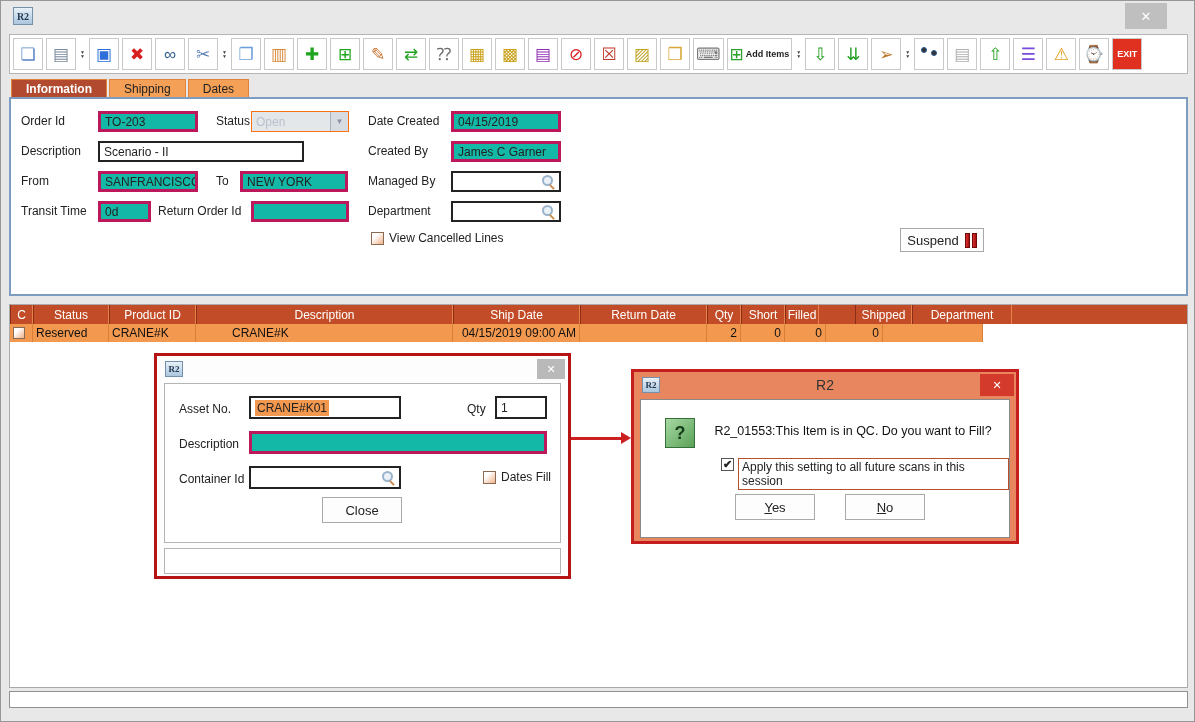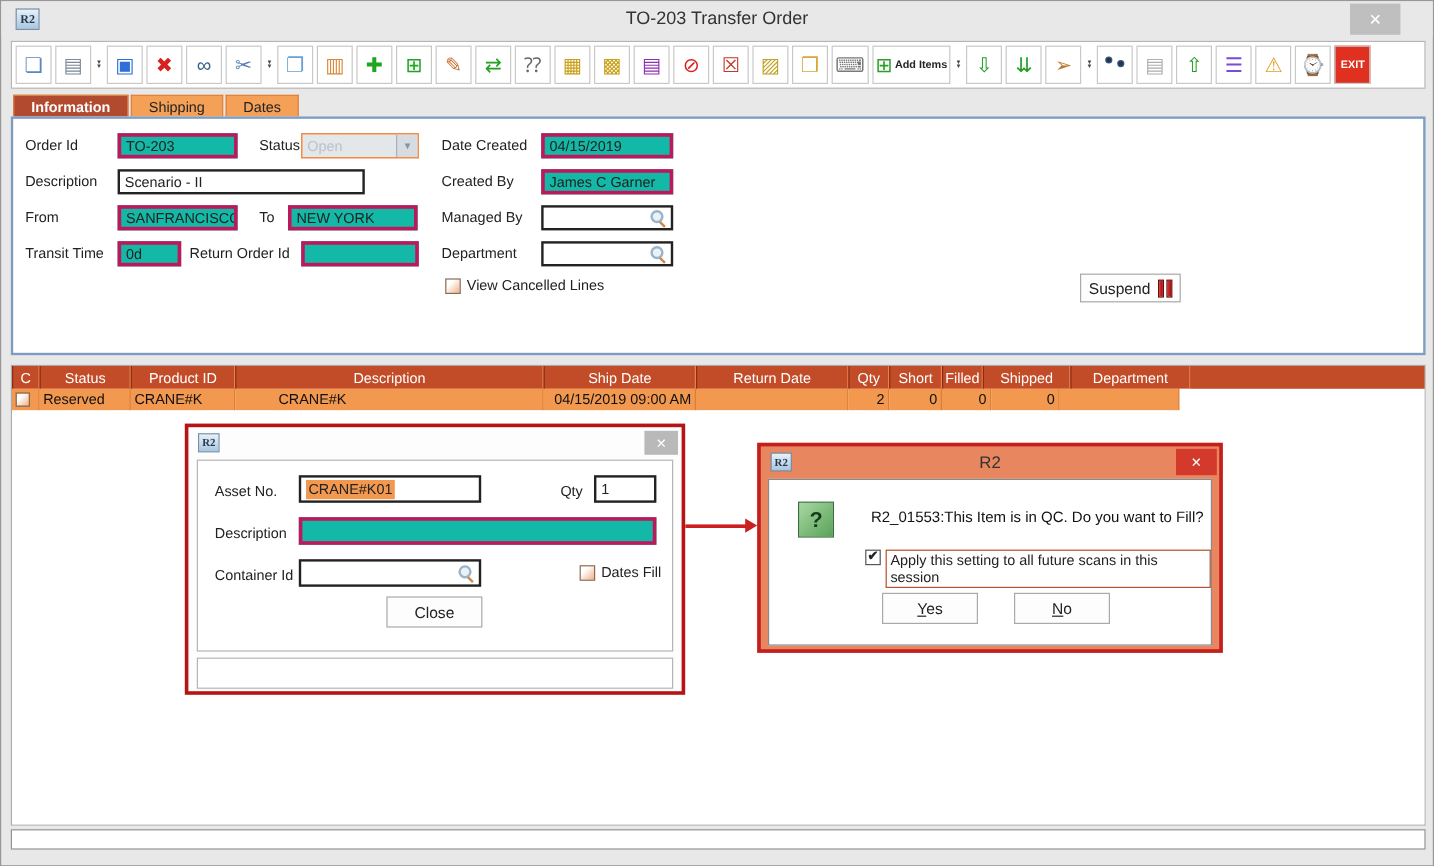--- a/index.html
+++ b/index.html
@@ -100,38 +100,37 @@
   #tf-dialog { left:153px; top:352px; width:417px; height:226px; }
   #tf-dialog .dlg-x { right:3px; top:3px; width:28px; height:20px; background:#b9b9b9; }
   .tf-panel { position:absolute; left:7px; top:27px; width:397px; height:160px; background:#fff; border:1px solid #b5b5b5; }
   .tf-status { position:absolute; left:7px; top:192px; width:397px; height:26px; background:#fff; border:1px solid #b5b5b5; }
   .sel-text { background:#f2984f; padding:1px 2px; }
   #r2-dialog { left:630px; top:368px; width:388px; height:175px; background:#e8875f; border-color:#c41e1e; }
   #r2-dialog .dlg-x { right:2px; top:2px; width:34px; height:22px; background:#d43a2c; }
   .r2-panel { position:absolute; left:6px; top:27px; width:370px; height:139px; background:#fff; border:1px solid #8a8a8a; }
   .qicon { position:absolute; left:24px; top:18px; width:30px; height:30px; background:linear-gradient(135deg,#a8d8a4,#5aa257);
     border:1px solid #35703a; color:#143c18; font-weight:bold; font-size:18px; display:flex; align-items:center; justify-content:center; }
-  .r2-msg { position:absolute; left:62px; top:24px; width:300px; text-align:right; font-size:12.5px; color:#111; }
+  .r2-msg { position:absolute; left:62px; top:24px; width:300px; text-align:center; font-size:12.5px; color:#111; }
   .r2-cbrow { position:absolute; left:80px; top:58px; display:flex; align-items:flex-start; gap:4px; }
   .r2-cblabel { border:1px solid #b5502a; padding:1px 3px; font-size:12px; }
   .ynbtn { position:absolute; width:80px; height:26px; }
   .arrow { position:absolute; left:570px; top:430px; width:60px; height:14px; }
   .arrow .shaft { position:absolute; left:0; top:6px; width:52px; height:3px; background:#cc1f1f; }
   .arrow .head { position:absolute; right:0; top:1px; width:0; height:0; border-left:10px solid #cc1f1f; border-top:6px solid transparent; border-bottom:6px solid transparent; }
   
   .bottombar { position:absolute; left:8px; top:690px; width:1179px; height:17px; background:#fff; border:1px solid #919191; }
 </style>
 </head>
 <body>
 
 <div id="win">
 
   <div class="titlebar">
     <span class="r2icon">R2</span>
-    <div class="win-title">TO-203 Transfer Order</div>
     <div class="win-close">✕</div>
   </div>
 
   <div class="toolbar" id="toolbar">
       <div class="tbtn">
         <span class="glyph" style="color: rgb(91, 135, 197);">❏</span>
       </div>
       <div class="tbtn">
         <span class="glyph" style="color: rgb(122, 138, 153);">▤</span>
       </div>
@@ -293,21 +292,21 @@
     <div class="ghead" id="ghead">
         <div class="gc" style="width: 23px;">C</div>
         <div class="gc" style="width: 76px;">Status</div>
         <div class="gc" style="width: 87px;">Product ID</div>
         <div class="gc" style="width: 257px;">Description</div>
         <div class="gc" style="width: 127px;">Ship Date</div>
         <div class="gc" style="width: 127px;">Return Date</div>
         <div class="gc" style="width: 34px;">Qty</div>
         <div class="gc" style="width: 44px;">Short</div>
         <div class="gc" style="width: 34px;">Filled</div>
-        <div class="gc" style="width: 73px;">Shipped</div>
+        <div class="gc" style="width: 57px; margin-left: 36px;">Shipped</div>
         <div class="gc" style="width: 100px;">Department</div>
         <div class="gfill"></div>
       </div>
     <div id="gbody">
         <div class="grow">
           <div class="gc" style="width: 23px;">
             <span class="cb" style="width: 12px; height: 12px;"></span>
           </div>
           <div class="gc" style="width: 76px;">Reserved</div>
           <div class="gc" style="width: 87px;">CRANE#K</div>

